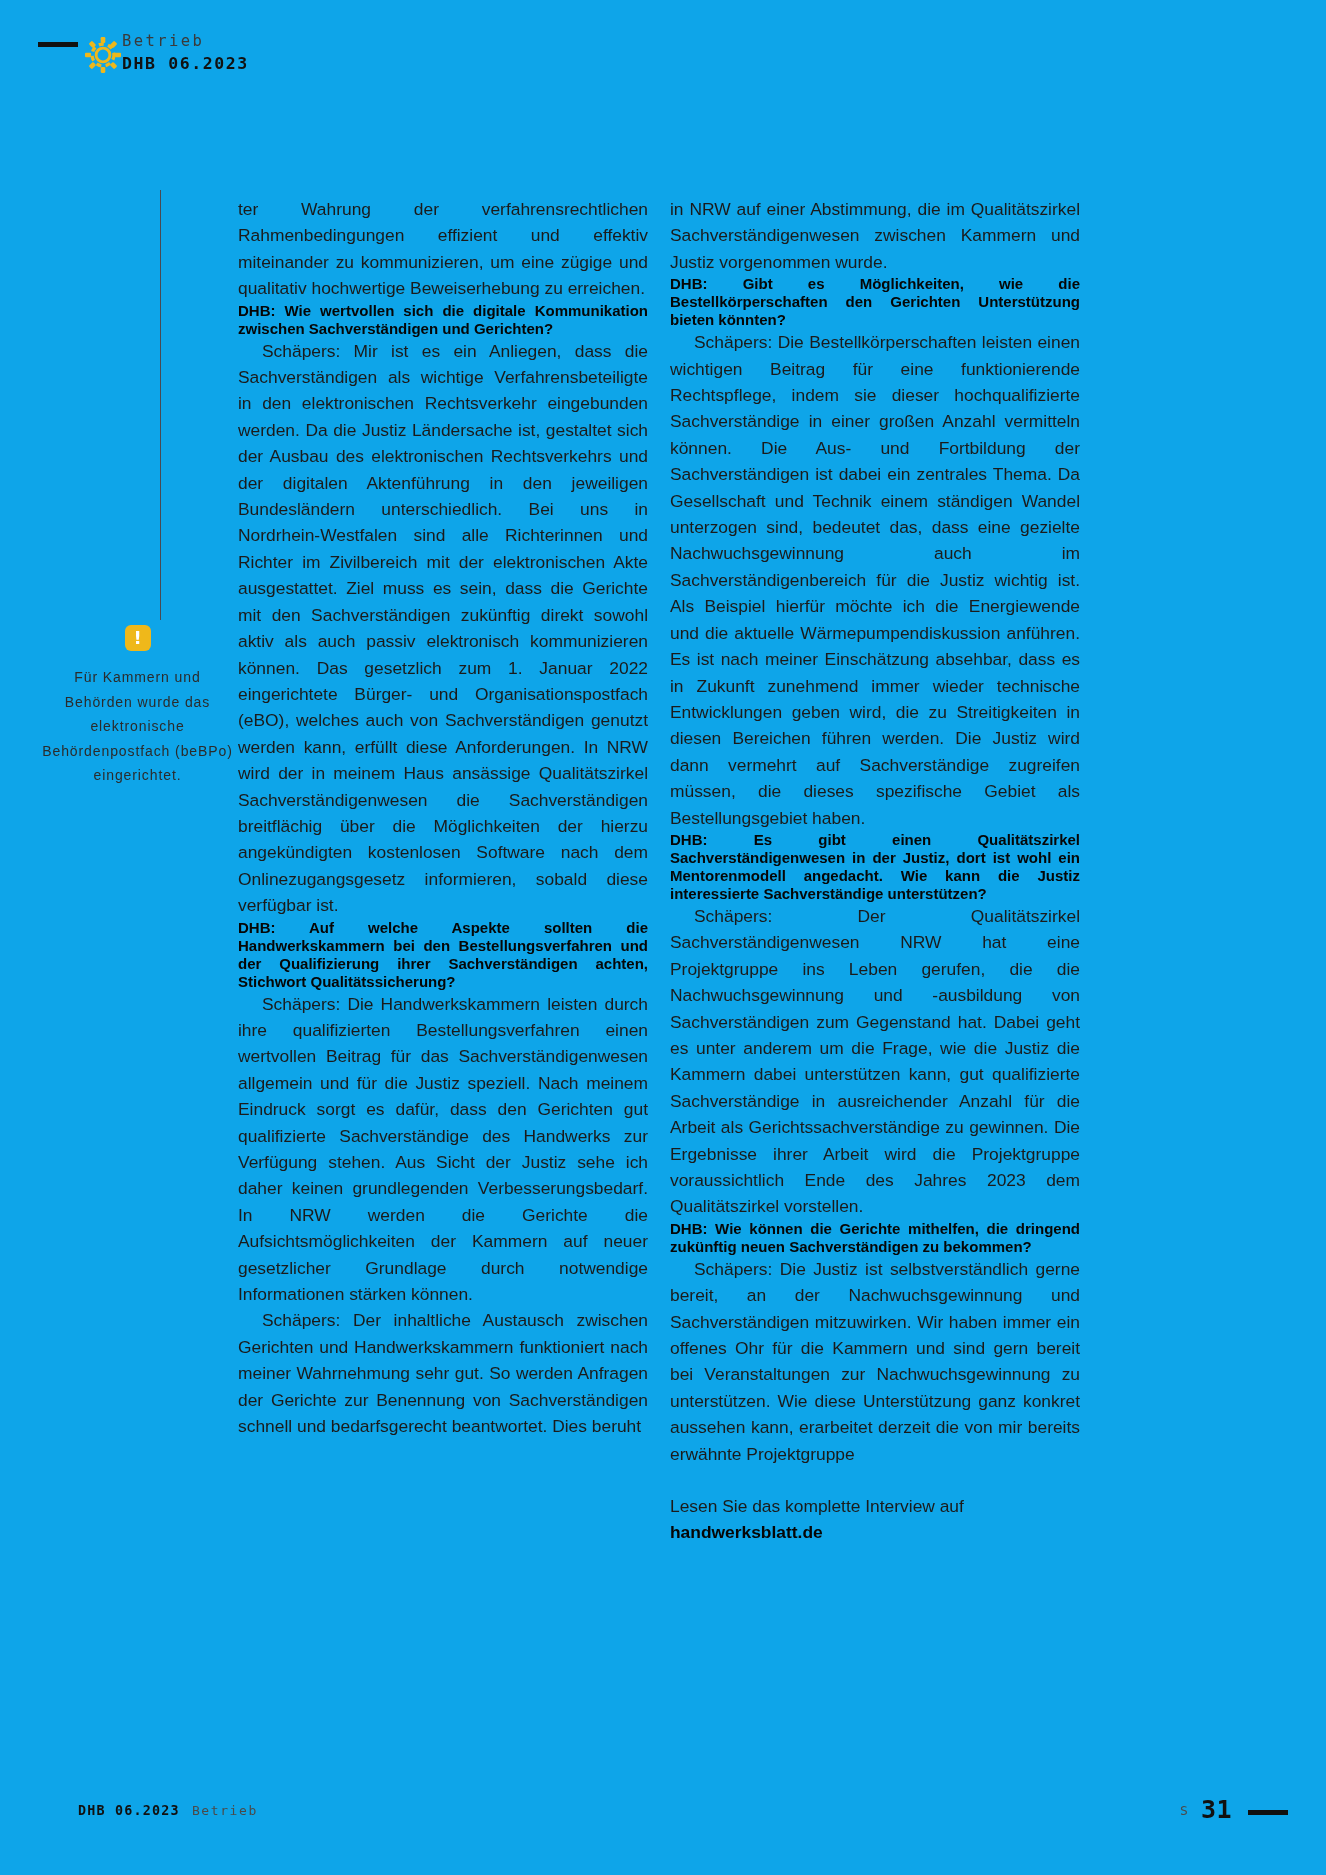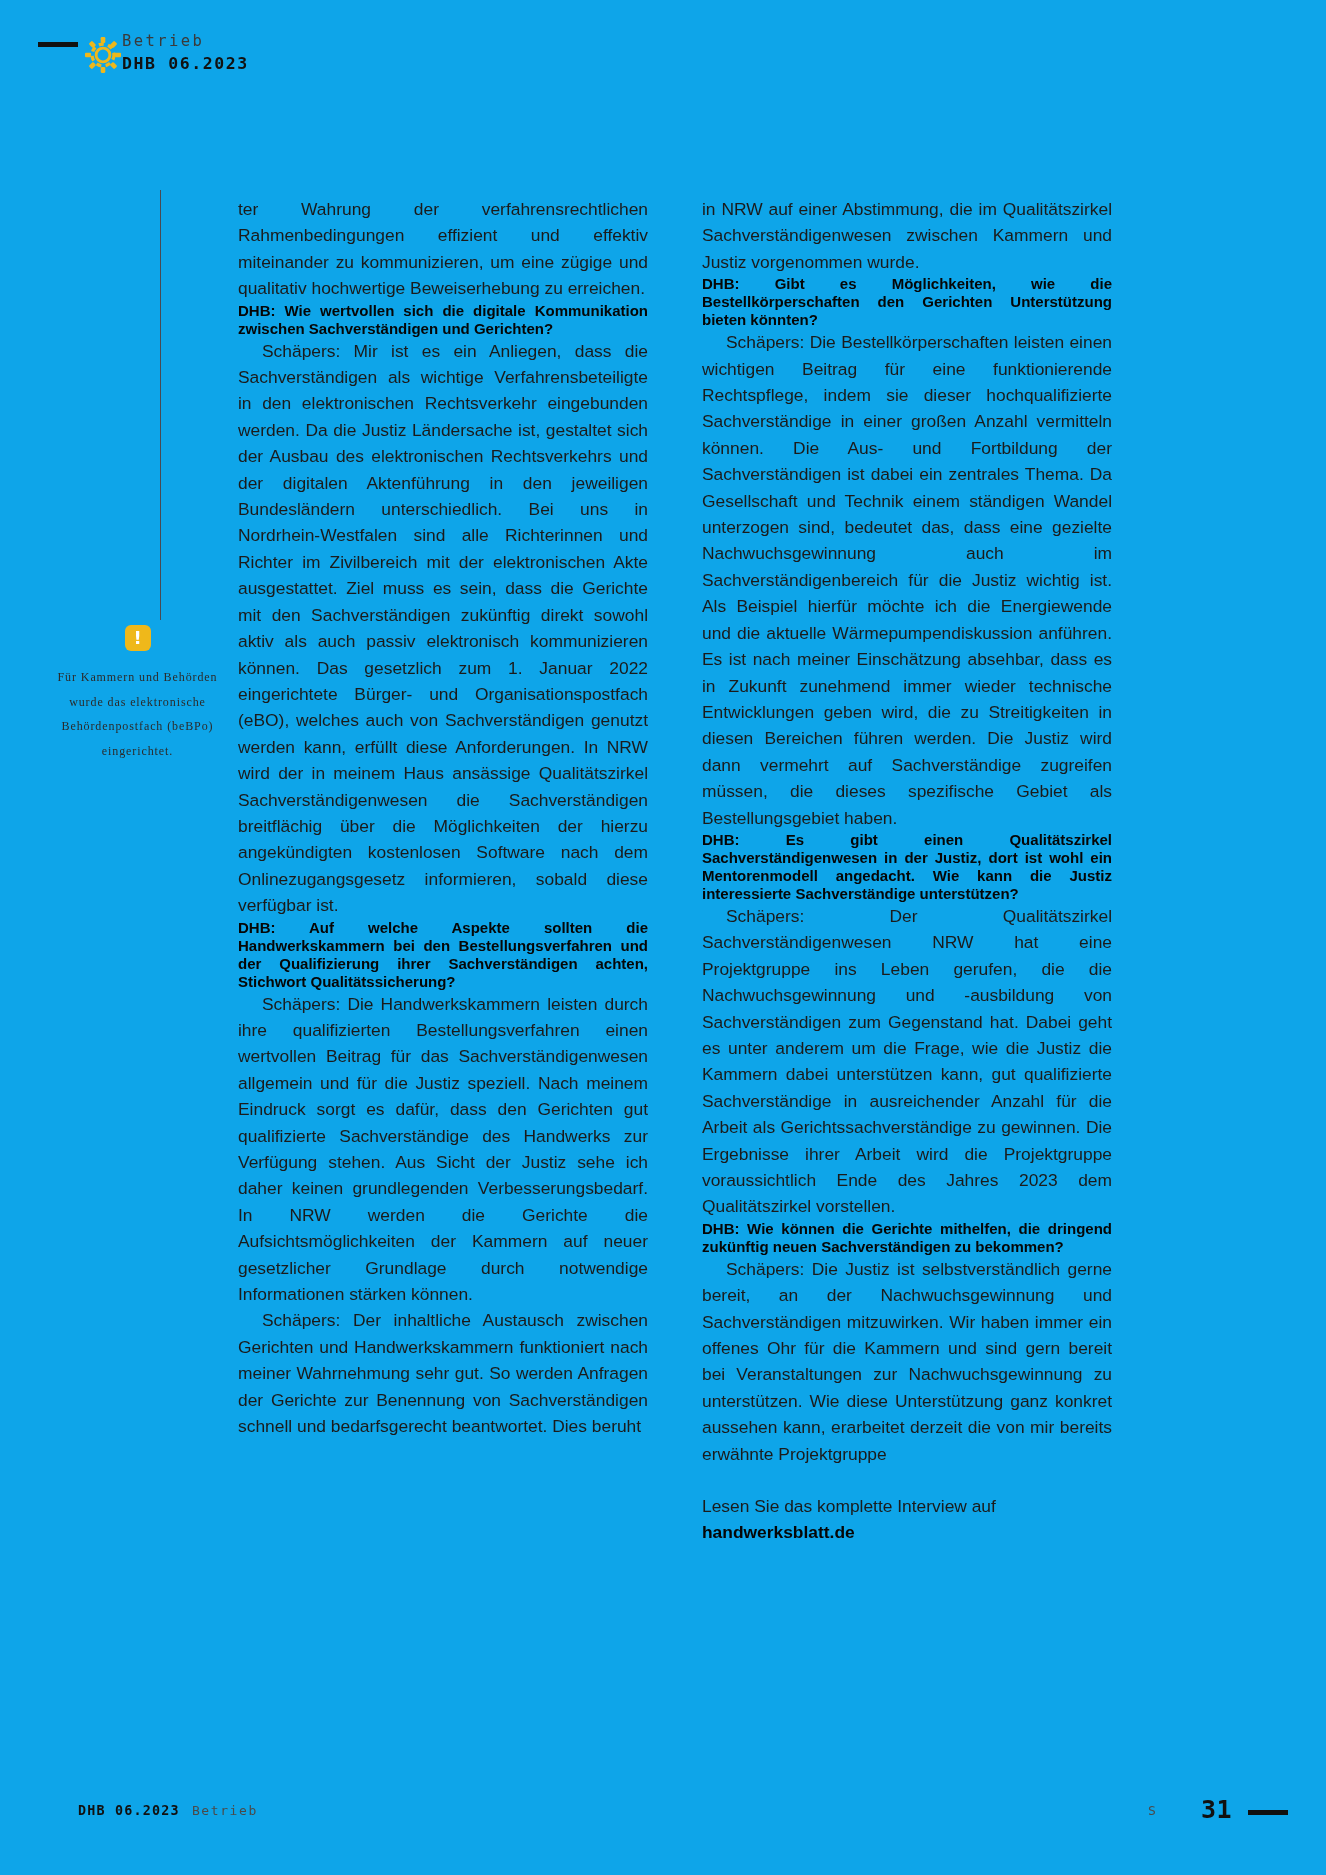--- a/index.html
+++ b/index.html
@@ -105,35 +105,35 @@
   }
   .note-badge span {
     display: block;
     font-family: "DejaVu Sans", sans-serif;
     font-weight: bold;
     font-size: 18px;
     line-height: 18px;
     color: #ffffff;
   }
   .note-text {
-    font-family: Liberation Serif, serif;
-    font-size: 12px;
+    font-family: Liberation Sans, sans-serif;
+    font-size: 14px;
     letter-spacing: 0.9px;
     line-height: 24.5px;
     color: #2b2b2b;
   }
 
   
   .columns {
     position: absolute;
     left: 238px;
     top: 196px;
     width: 1048px;
     display: flex;
-    gap: 54px;
+    gap: 22px;
   }
   .col {
     width: 410px;
     flex: 0 0 410px;
   }
 
   p.body {
     margin: 0;
     font-family: "Liberation Sans", "DejaVu Sans", sans-serif;
     font-size: 17.4px;
@@ -213,21 +213,20 @@
     letter-spacing: 1px;
     color: #4a4a4a;
   }
   .footer-page-number {
     font-family: "DejaVu Sans Mono", "Liberation Mono", monospace;
     font-size: 25px;
     font-weight: bold;
     letter-spacing: 0.5px;
     color: #111111;
     line-height: 26px;
-    margin-left: 32px;
   }
   .footer-dash {
     width: 40px;
     height: 5px;
     background: #111111;
     margin-left: 4px;
     margin-top: 4px;
   }
 </style>
 </head>

